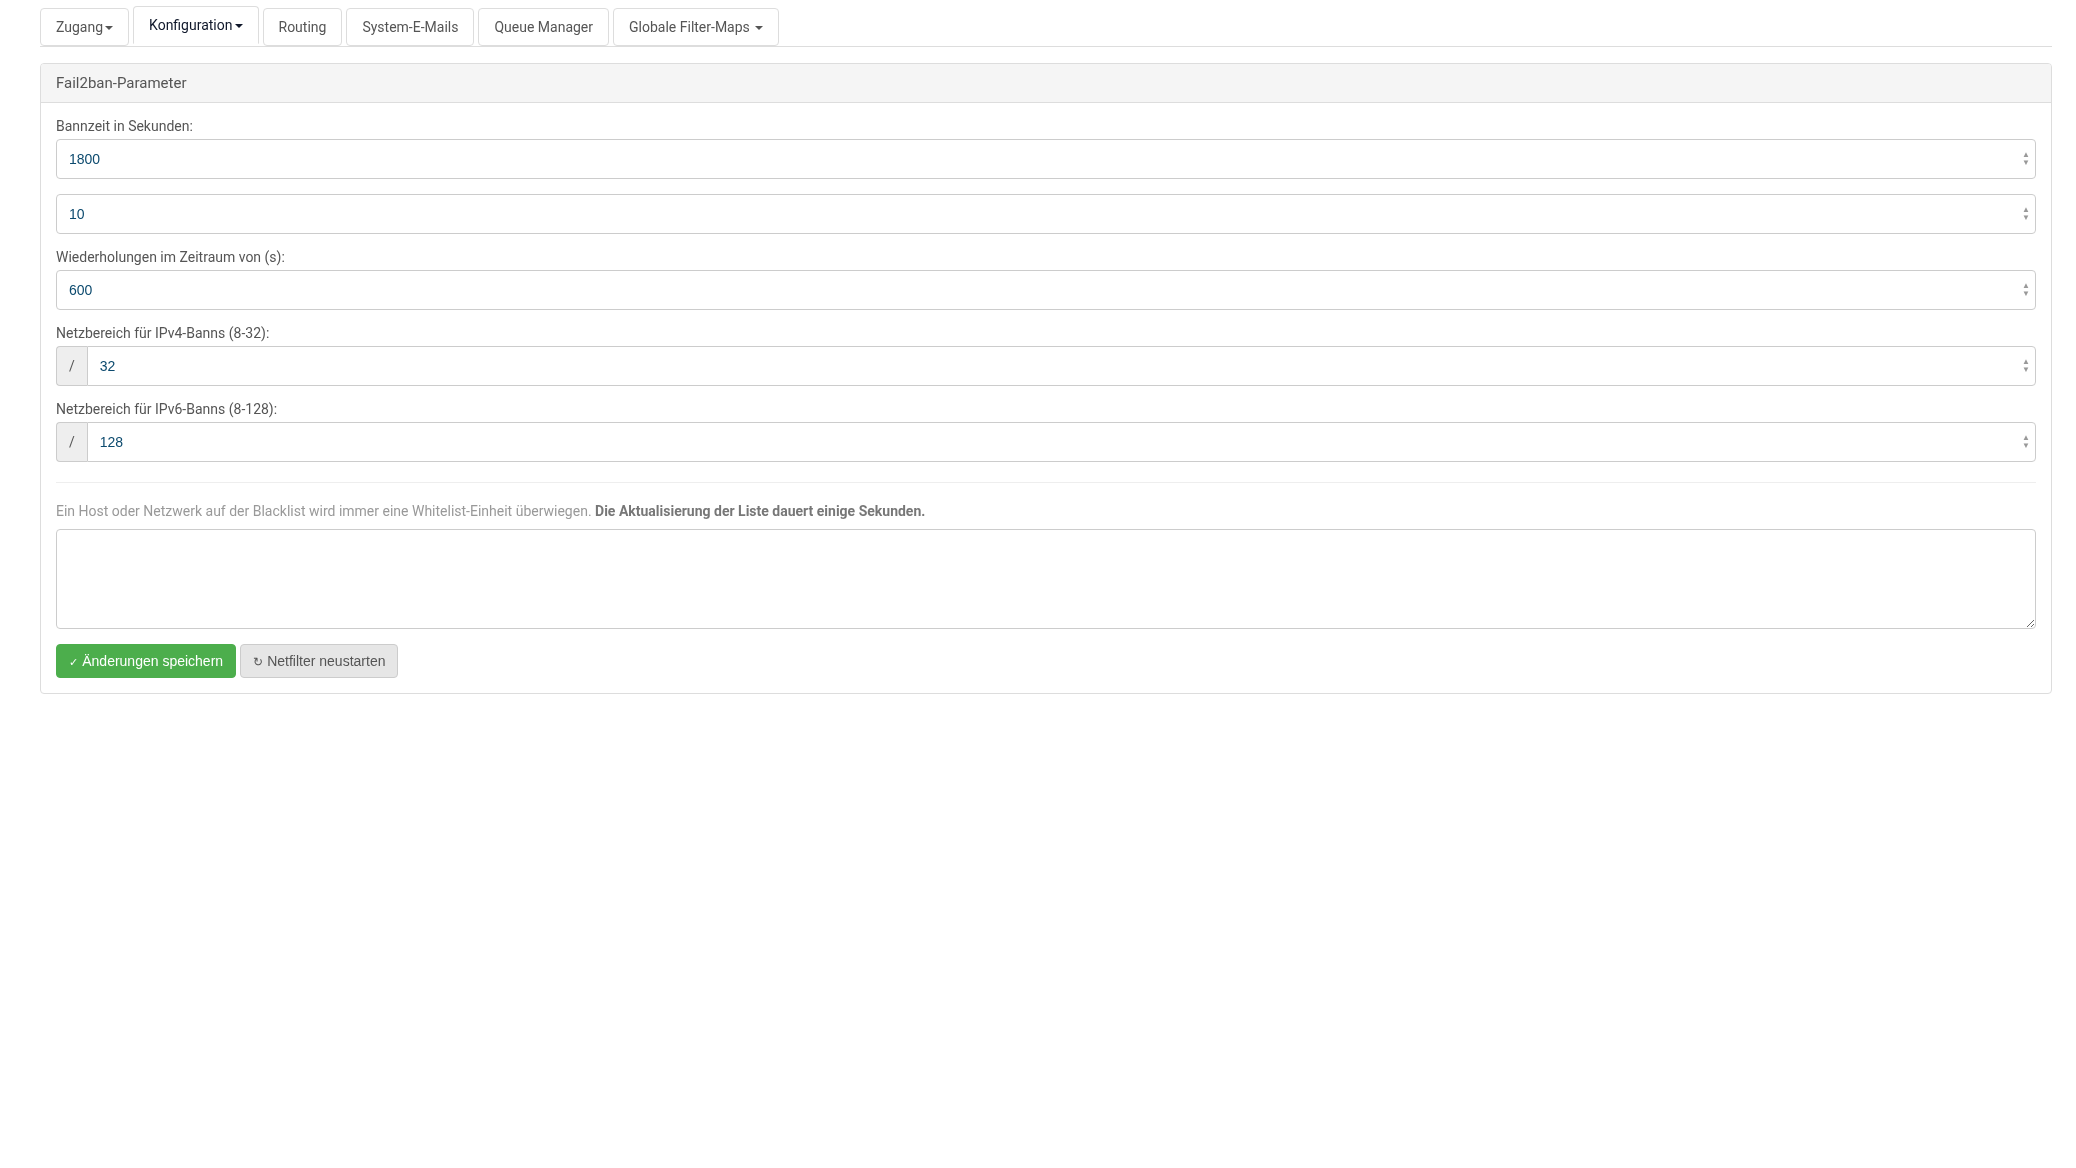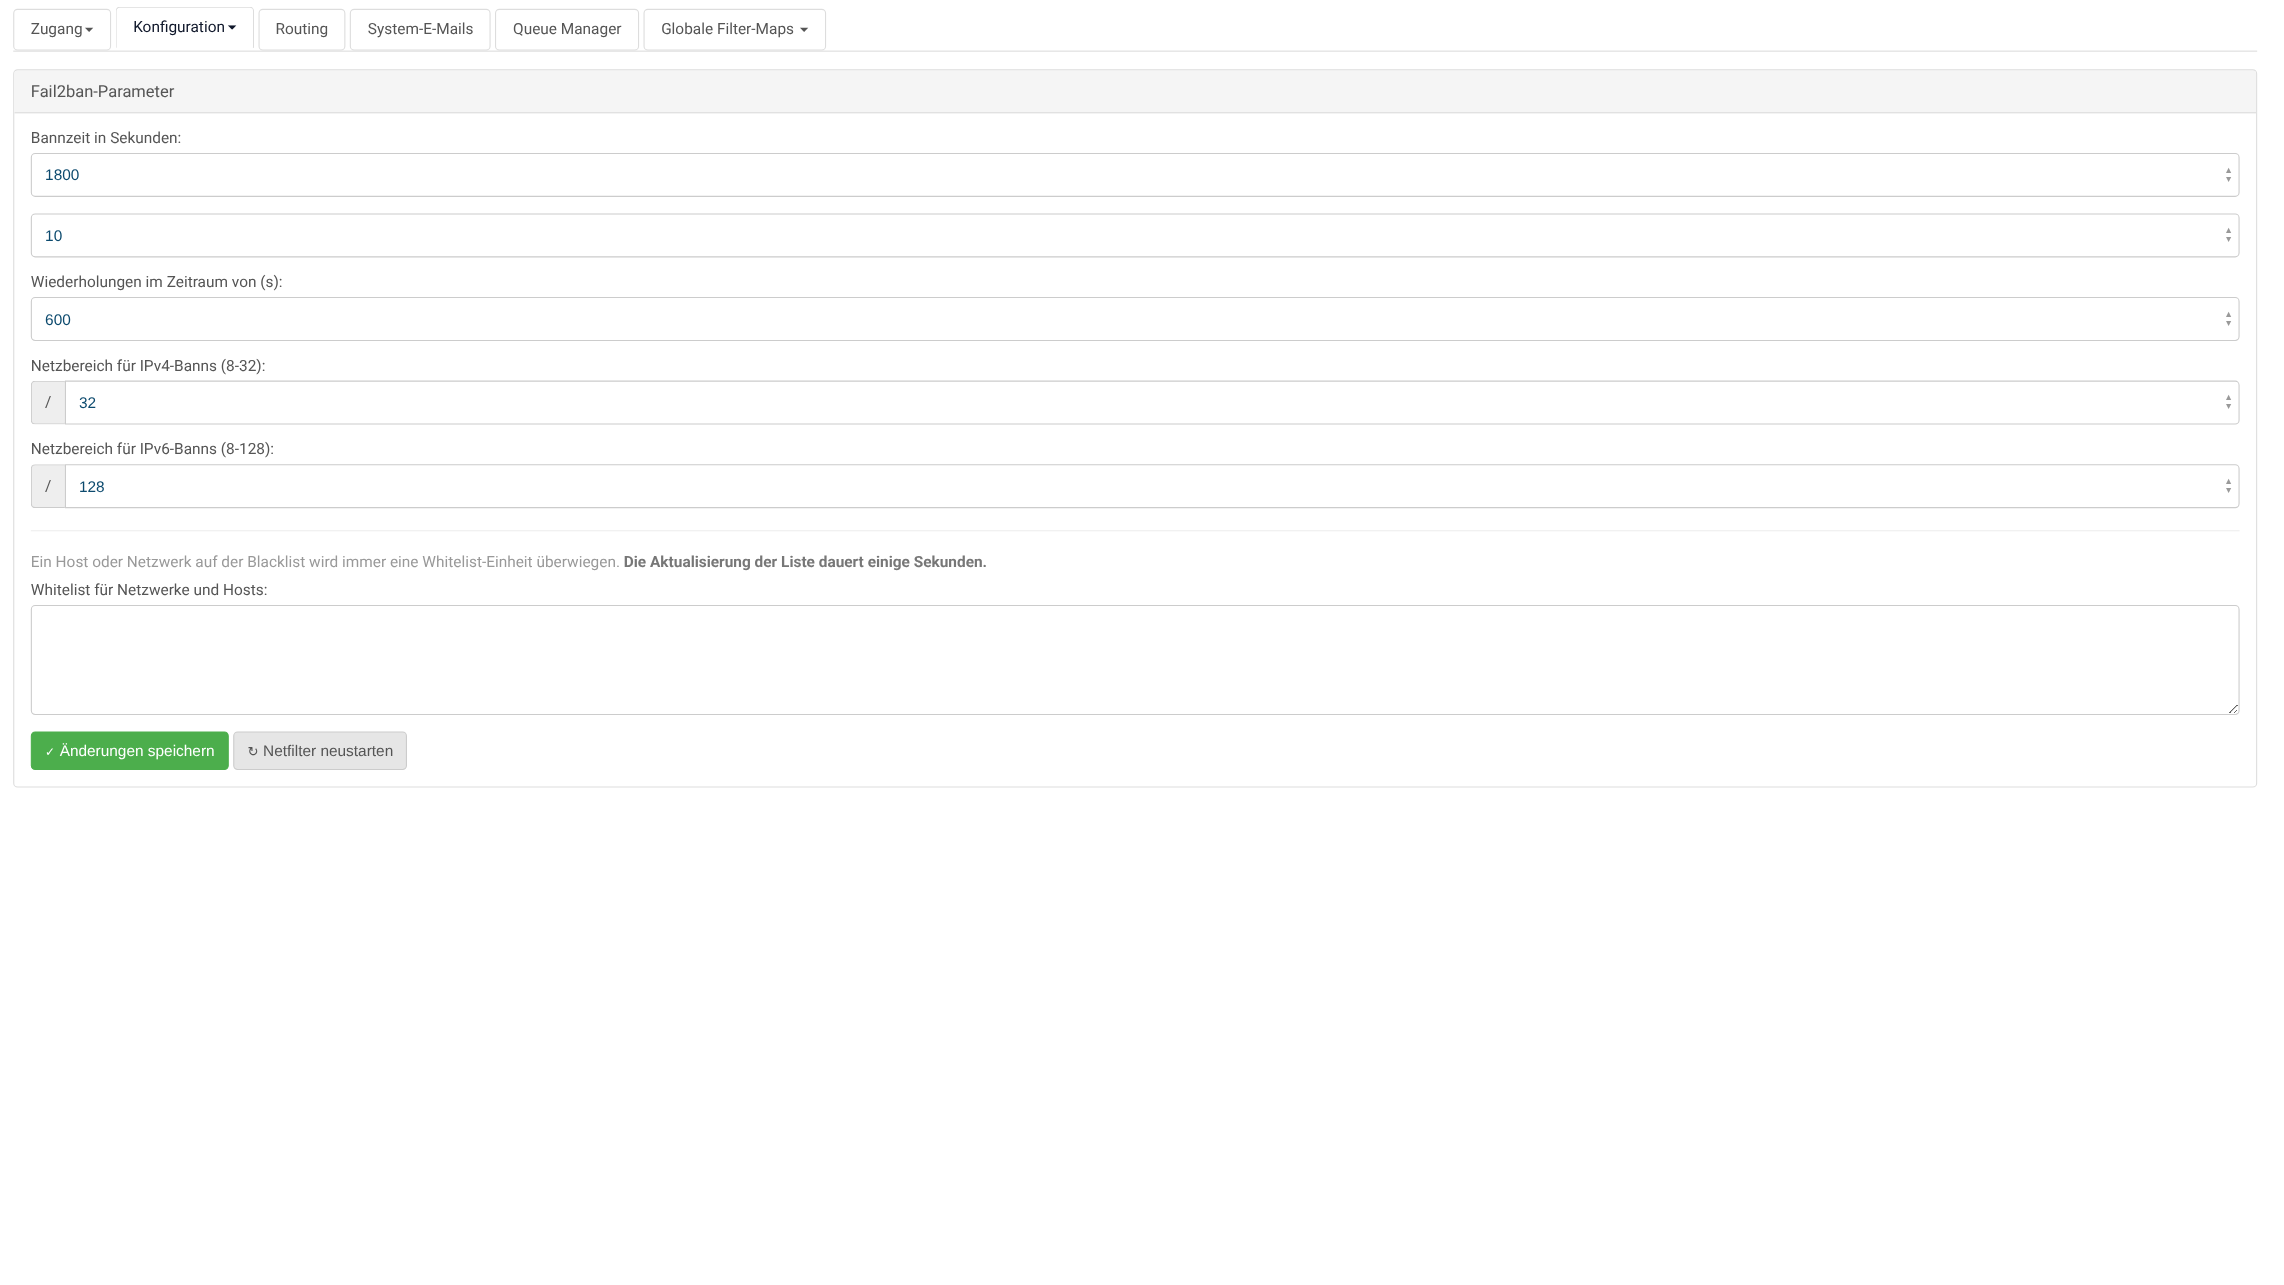--- a/index.html
+++ b/index.html
@@ -8,21 +8,21 @@
       padding: 0;
     }
     body {
       font-family: -apple-system, BlinkMacSystemFont, "Segoe UI", Roboto, "Helvetica Neue", Arial, sans-serif;
       font-size: 14px;
       color: #555;
       background: #fff;
       padding: 0;
     }
     .container {
-      padding: 6px 24px 24px 12px;
+      padding: 6px 24px 24px 40px;
     }
     .nav-tabs {
       display: flex;
       border-bottom: 1px solid #ddd;
       list-style: none;
       margin-bottom: 0;
     }
     .nav-tabs li {
       margin-right: 4px;
     }
@@ -268,21 +268,20 @@
         </div>
       </div>
 
       <hr>
 
       <p class="text-muted">
         <span>Ein Host oder Netzwerk auf der Blacklist wird immer eine Whitelist-Einheit überwiegen. </span><strong>Die Aktualisierung der Liste dauert einige Sekunden.</strong>
       </p>
 
       <div class="form-group">
-        <label>Whitelist für Netzwerke und Hosts:</label>
         <textarea class="form-control" style=""></textarea>
       </div>
 
 
       <div class="btn-group">
         <button class="btn btn-success">
           <span class="icon-check"></span><span>Änderungen speichern</span>
         </button>
         <button class="btn btn-default">
           <span class="icon-refresh"></span><span>Netfilter neustarten</span>

